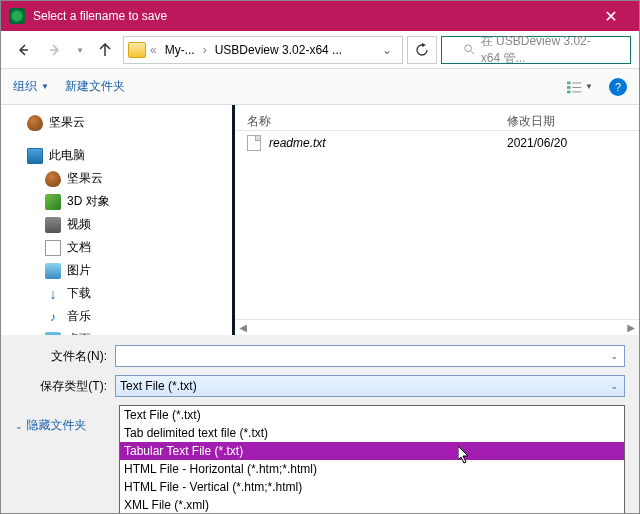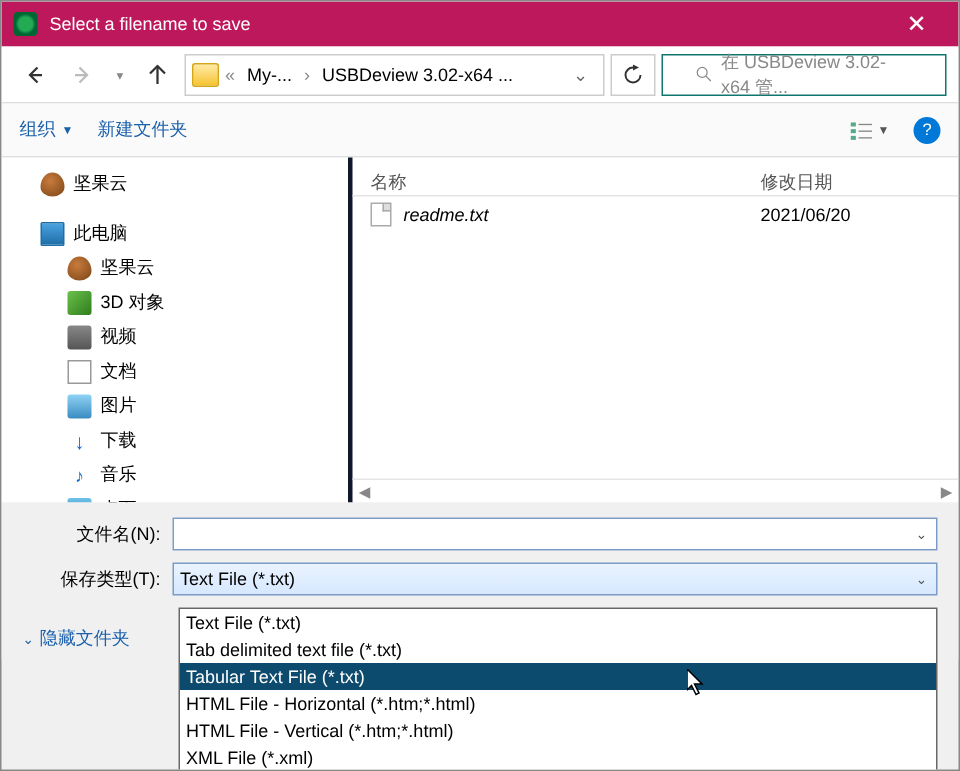--- a/index.html
+++ b/index.html
@@ -59,21 +59,21 @@
 .field-row { display: flex; align-items: center; margin-bottom: 8px; }
 .field-row .lbl { width: 100px; text-align: right; padding-right: 8px; }
 .field-row .combo { flex: 1; height: 22px; border: 1px solid #7a9cc6; background: #fff; display: flex; align-items: center; padding: 0 4px; position: relative; }
 .field-row .combo.open { background: linear-gradient(#eaf3ff, #d6e8ff); }
 .field-row .combo .cv { flex: 1; }
 .field-row .combo .carrow { color: #555; font-size: 9px; padding: 0 2px; }
 .hide-link { color: #1a5fab; cursor: pointer; display: inline-flex; align-items: center; gap: 4px; margin-top: 8px; }
 
 .dropdown-list { position: absolute; left: 118px; right: 14px; background: #fff; border: 1px solid #666; z-index: 10; }
 .dd-item { padding: 2px 4px; cursor: pointer; }
-.dd-item.sel { background: #0c4a6e; color: #fff; }
+.dd-item.sel { background: #a21caf; color: #fff; }
 
 .cursor-arrow { position: absolute; left: 458px; top: 446px; z-index: 20; pointer-events: none; }
 </style>
 </head>
 <body>
 
 <div class="titlebar">
   <div class="app-icon"></div>
   <div class="title">Select a filename to save</div>
   <div class="close">✕</div>

